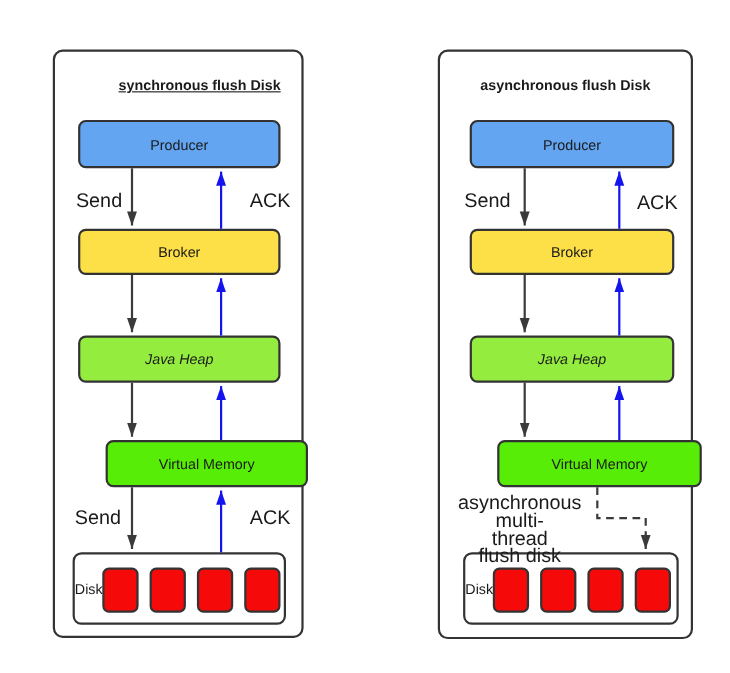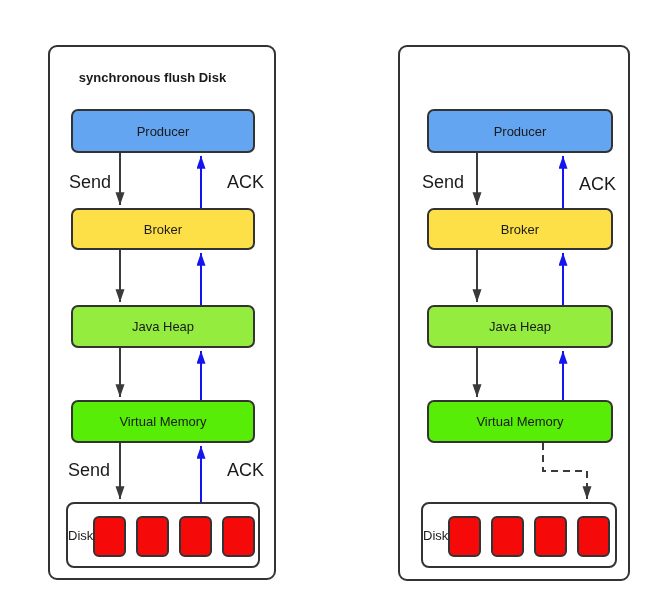--- a/index.html
+++ b/index.html
@@ -8,42 +8,43 @@
     --producer-fill:#63a5f1; --java-heap-fill:#93ec3e;
     --virtual-memory-fill:#57ed06; --disk-cell-fill:#f60909;
   }
   *{margin:0;padding:0;box-sizing:border-box;}
   body{background:var(--background);font-family:"Liberation Sans",sans-serif;color:var(--node-text);}
   .canvas{position:relative;width:664px;height:612px;background:var(--background);overflow:hidden;}
   .panel{position:absolute;border:2px solid var(--border);border-radius:9px;background:var(--background);}
   .panel-title{position:absolute;text-align:center;font-size:13px;font-weight:bold;color:var(--node-text);}
   .node{position:absolute;border:2px solid var(--border);border-radius:7px;display:flex;align-items:center;justify-content:center;font-size:13px;color:var(--node-text);background:#fde047;}
   .node.producer{background:var(--producer-fill);}
-  .node.java-heap{background:var(--java-heap-fill);}
-  .node.virtual-memory{background:var(--virtual-memory-fill);}
+  .node.java-heap{background:var(--java-heap-fill);font-style:italic;}
+  .node.virtual-memory{background:var(--virtual-memory-fill);margin-left:25px;}
   .disk{position:absolute;border:2px solid var(--border);border-radius:8px;background:#fff;display:flex;flex-direction:row;align-items:center;padding-top:1px;}
   .disk-label{font-size:13px;line-height:15px;color:var(--node-text);}
   .disk-cells{display:flex;gap:10px;margin-top:1px;}
   .disk-cell{width:33px;height:41px;border:2px solid var(--border);border-radius:6px;background:var(--disk-cell-fill);}
   .edge-label{position:absolute;font-size:18px;color:var(--node-text);white-space:nowrap;}
   .edge-label.multiline{white-space:normal;text-align:center;line-height:16px;}
   svg.edges{position:absolute;left:0;top:0;pointer-events:none;}
   .edge-dark{stroke:var(--arrow-dark);stroke-width:2;fill:none;}
   .edge-blue{stroke:var(--arrow-blue);stroke-width:2;fill:none;}
   .edge-dashed{stroke:var(--arrow-dark);stroke-width:2;fill:none;stroke-dasharray:7 5;}
 </style>
 </head>
 <body>
 
 <div class="canvas">
 
   <div class="panel" style="left:48px;top:45px;width:228px;height:535px;"></div>
   <div class="panel" style="left:398px;top:45px;width:232px;height:536px;"></div>
 
-  <div class="panel-title" style="left:31px;top:70px;width:243px;">synchronous flush Disk</div>
+  <div class="panel-title" style="left:60px;top:70px;width:243px;text-decoration:underline;">synchronous flush Disk</div>
+  <div class="panel-title" style="left:398px;top:70px;width:232px;">asynchronous flush Disk</div>
 
   <div class="node producer" style="left:71px;top:109px;width:184px;height:44px;">Producer</div>
   <div class="node" style="left:71px;top:208px;width:184px;height:42px;">Broker</div>
   <div class="node java-heap" style="left:71px;top:305px;width:184px;height:43px;">Java Heap</div>
   <div class="node virtual-memory" style="left:71px;top:400px;width:184px;height:43px;">Virtual Memory</div>
 
   <div class="disk" style="left:66px;top:502px;width:194px;height:66px;">
     <div class="disk-label">Disk</div>
     <div class="disk-cells">
       <span class="disk-cell"></span>
@@ -68,20 +69,25 @@
     <div class="disk-cells">
       <span class="disk-cell"></span>
       <span class="disk-cell"></span>
       <span class="disk-cell"></span>
       <span class="disk-cell"></span>
     </div>
   </div>
 
   <div class="edge-label" style="left:422px;top:172px;">Send</div>
   <div class="edge-label" style="left:579px;top:174px;">ACK</div>
+  <div class="edge-label multiline" style="left:405px;top:449px;width:135px;">
+    <div>asynchronous multi-</div>
+    <div>thread</div>
+    <div>flush disk</div>
+  </div>
 
   <svg class="edges" width="664" height="612">
     <defs>
       <marker id="head-dark" markerWidth="7" markerHeight="5" refX="6.4" refY="2.25" orient="auto" markerUnits="strokeWidth">
         <path d="M0,0 L6.5,2.25 L0,4.5 z" style="fill:var(--arrow-dark)"></path>
       </marker>
       <marker id="head-blue" markerWidth="7" markerHeight="5" refX="6.4" refY="2.25" orient="auto" markerUnits="strokeWidth">
         <path d="M0,0 L6.5,2.25 L0,4.5 z" style="fill:var(--arrow-blue)"></path>
       </marker>
     </defs>

